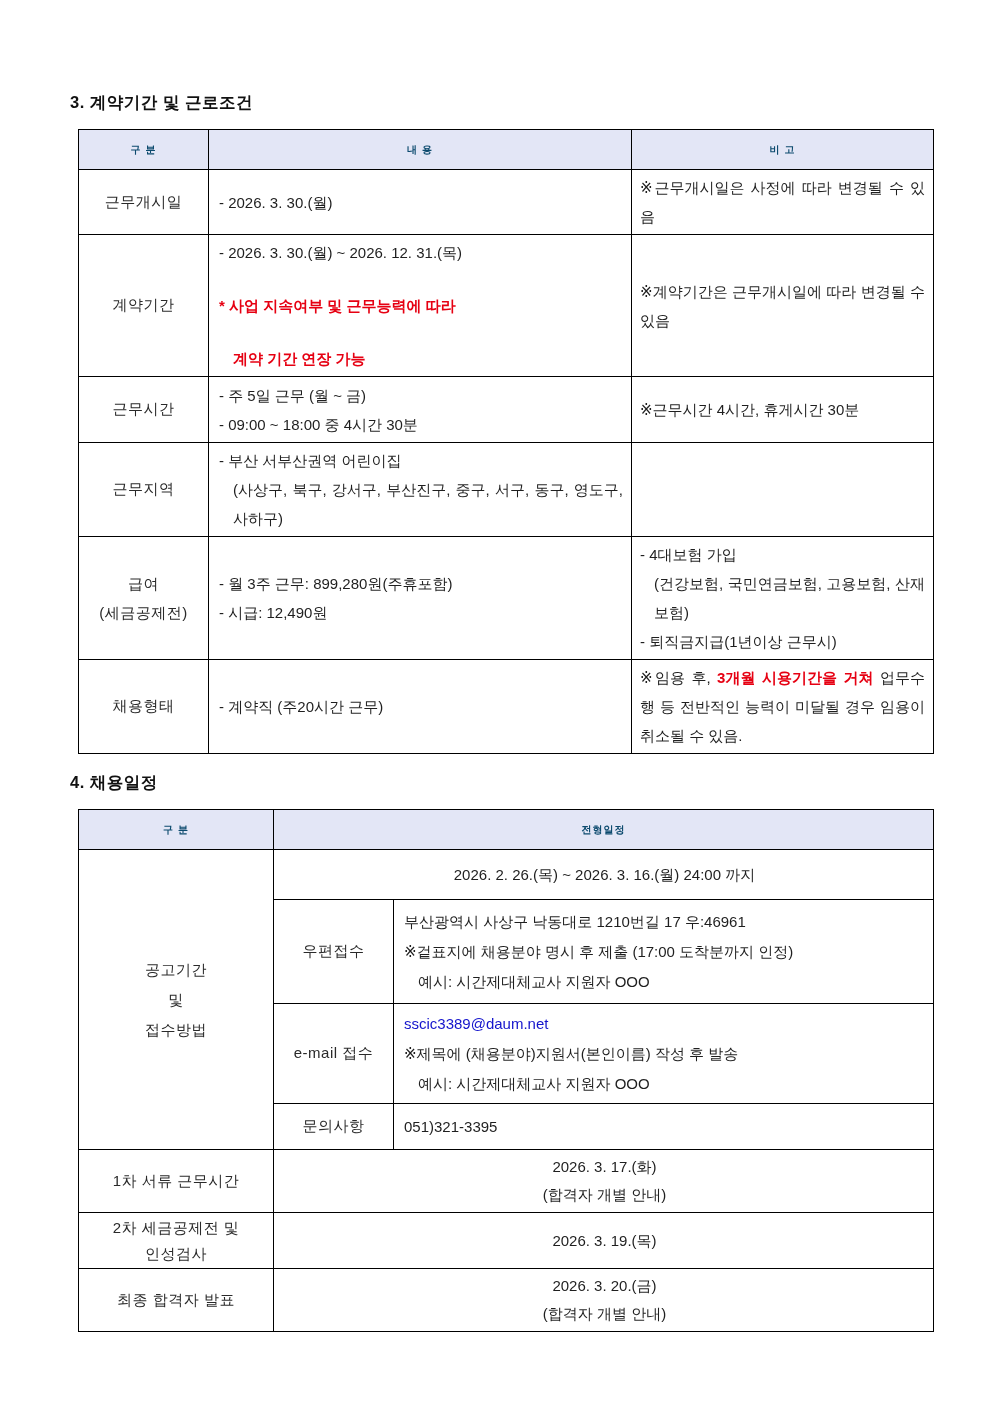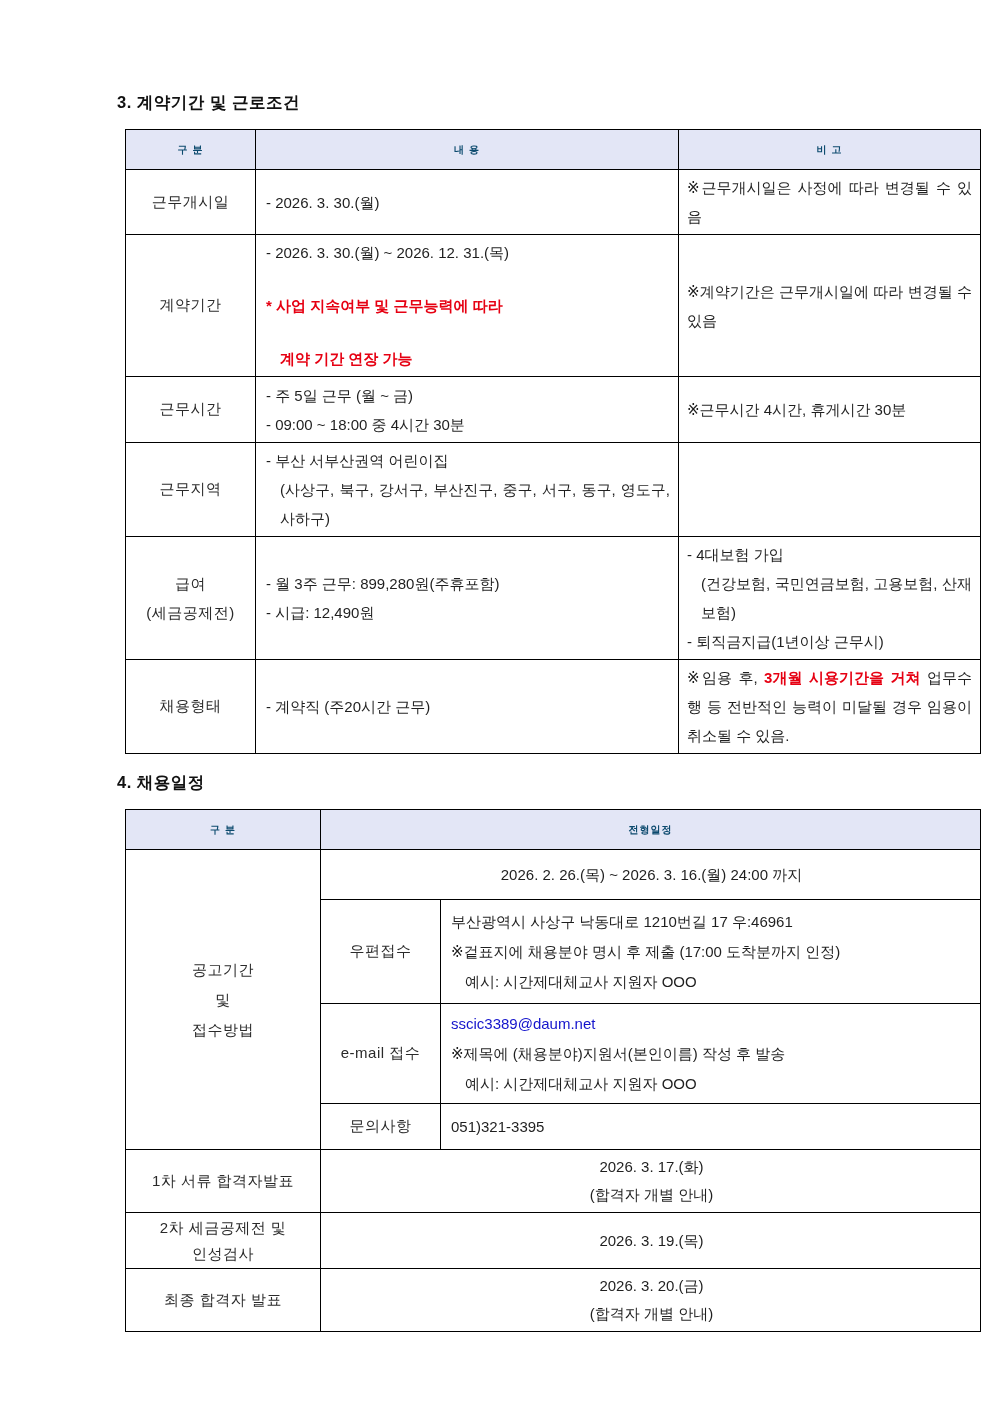--- a/index.html
+++ b/index.html
@@ -3,21 +3,21 @@
 <meta charset="utf-8">
 <style>
   * { margin:0; padding:0; box-sizing:border-box; }
   html,body { background:#ffffff; }
   body {
     width:992px; height:1403px;
     font-family:"Liberation Sans","DejaVu Sans",sans-serif;
     color:#1f1f1f;
     position:relative;
   }
-  .page { width:992px; height:1403px; overflow:hidden;padding-left:47px; }
+  .page { width:992px; height:1403px; overflow:hidden; }
 
   .sec-title {
     margin:0 0 0 70px;
     font-size:16.5px; font-weight:bold; color:#111;
     letter-spacing:0.5px;
   }
   .sec-title.first { padding-top:92px; }
   .sec-title.second { margin-top:18px; }
 
   table {
@@ -182,21 +182,21 @@
     </tr>
 
     <tr style="height:46px">
       <td class="lbl">문의사항</td>
       <td class="cnt">
         <div class="line">051)321-3395</div>
       </td>
     </tr>
 
     <tr style="height:60px">
-      <td class="lbl">1차 서류 합격자발표</td>
+      <td class="lbl">1차 서류 근무시간</td>
       <td class="cnt center-txt" colspan="2">
         <div class="line">2026. 3. 17.(화)</div>
         <div class="line">(합격자 개별 안내)</div>
       </td>
     </tr>
 
     <tr style="height:56px">
       <td class="lbl">
         <div class="line" style="line-height:26px">2차 세금공제전 및</div>
         <div class="line" style="line-height:26px">인성검사</div>

